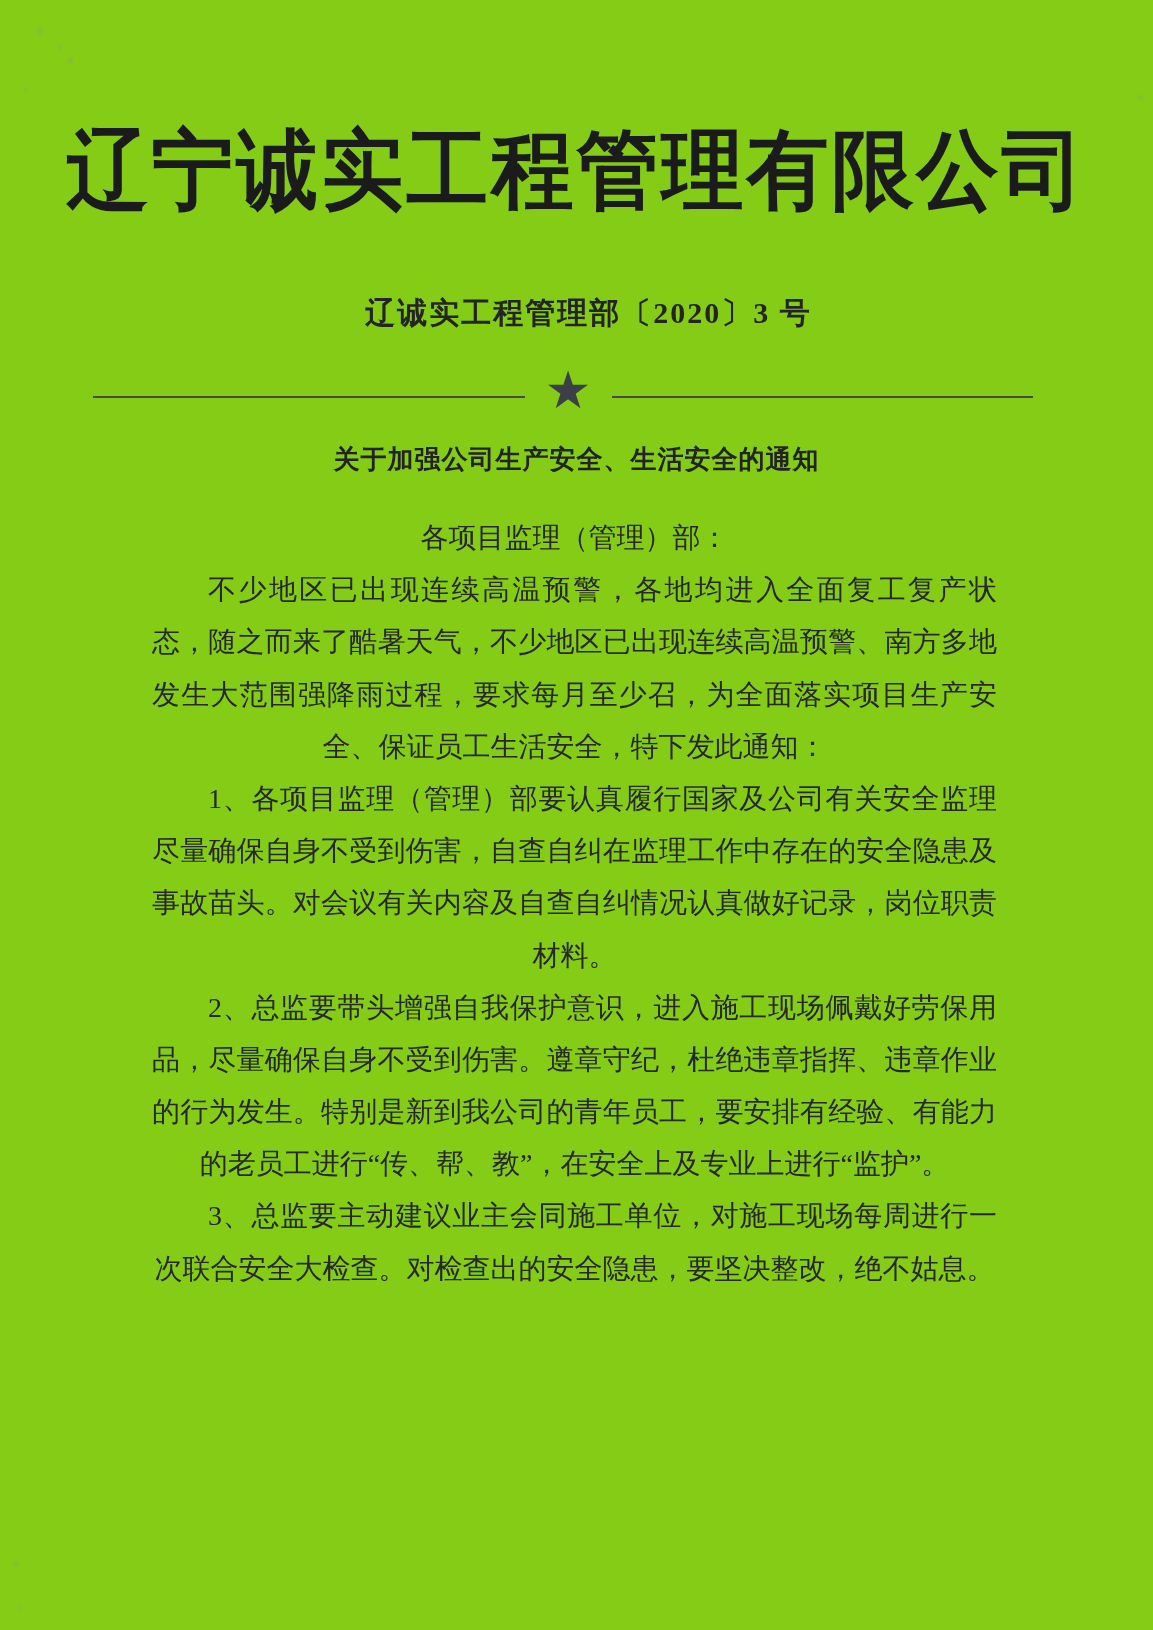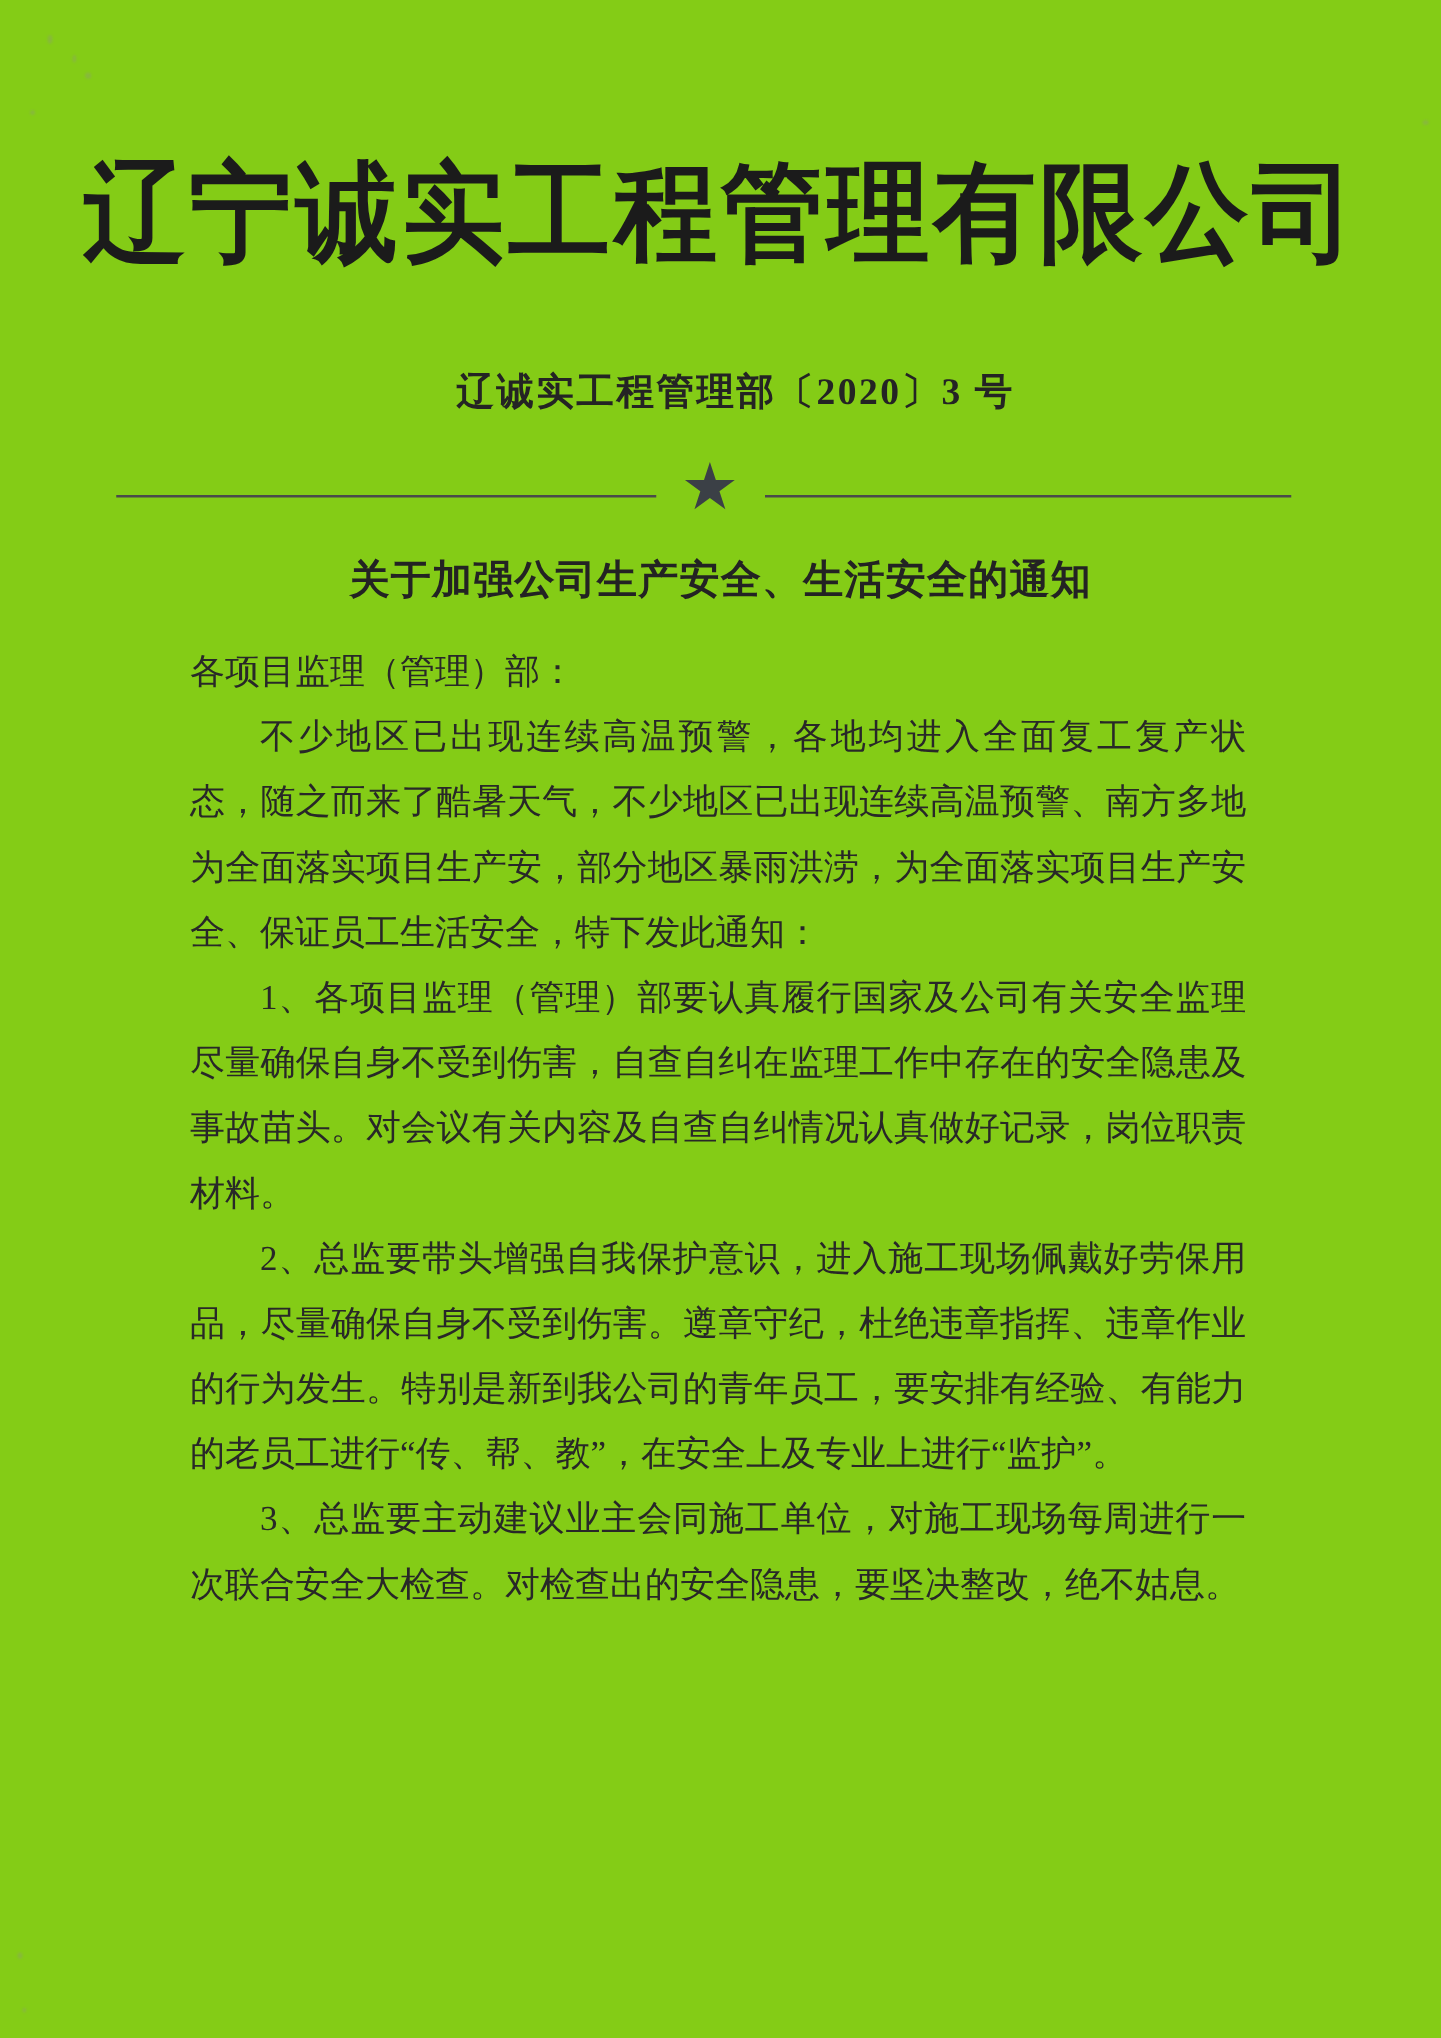--- a/index.html
+++ b/index.html
@@ -31,30 +31,31 @@
   .divider-line.right{left:612px;width:421px;}
   .star{
     position:absolute;left:536px;top:360px;width:64px;
     text-align:center;font-size:52px;line-height:60px;
     color:#3b4046;
     font-family:"DejaVu Sans",sans-serif;
   }
   .notice-title{
     position:absolute;top:442px;left:0;width:100%;
     text-align:center;
-    font-size:32px;font-weight:bold;color:#232323;
+    font-size:26px;font-weight:bold;color:#232323;
     letter-spacing:1px;
   }
   .body-block{
     position:absolute;left:152px;top:512px;width:845px;
     color:#282828;
   }
   .bline{
     height:52.2px;line-height:52.2px;
     font-size:28px;
+    text-align:center;
   }
   .ind{text-indent:56px;}
   .jst{text-align:justify;text-align-last:justify;}
   .bold{font-weight:bold;}
   .spk{
     position:absolute;border-radius:50%;
     background:#8f8f8f;opacity:.30;filter:blur(1px);
   }
 </style>
 </head>
@@ -77,21 +78,21 @@
   <div class="divider-line left"></div>
   <span class="star">★</span>
   <div class="divider-line right"></div>
 
   <div class="notice-title">关于加强公司生产安全、生活安全的通知</div>
 
   <div class="body-block">
     <div class="bline">各项目监理（管理）部：</div>
     <div class="bline ind jst">不少地区已出现连续高温预警，各地均进入全面复工复产状</div>
     <div class="bline jst">态，随之而来了酷暑天气，不少地区已出现连续高温预警、南方多地</div>
-    <div class="bline jst">为全面落实项目生产安，部分地区暴雨洪涝，为全面落实项目生产安</div>
+    <div class="bline jst">发生大范围强降雨过程，要求每月至少召，为全面落实项目生产安</div>
     <div class="bline">全、保证员工生活安全，特下发此通知：</div>
     <div class="bline ind jst">1、各项目监理（管理）部要认真履行国家及公司有关安全监理</div>
     <div class="bline jst">尽量确保自身不受到伤害，自查自纠在监理工作中存在的安全隐患及</div>
     <div class="bline jst">事故苗头。对会议有关内容及自查自纠情况认真做好记录，岗位职责</div>
     <div class="bline">材料。</div>
     <div class="bline ind jst">2、总监要带头增强自我保护意识，进入施工现场佩戴好劳保用</div>
     <div class="bline jst">品，尽量确保自身不受到伤害。遵章守纪，杜绝违章指挥、违章作业</div>
     <div class="bline jst">的行为发生。特别是新到我公司的青年员工，要安排有经验、有能力</div>
     <div class="bline">的老员工进行“传、帮、教”，在安全上及专业上进行“监护”。</div>
     <div class="bline ind jst">3、总监要主动建议业主会同施工单位，对施工现场每周进行一</div>

